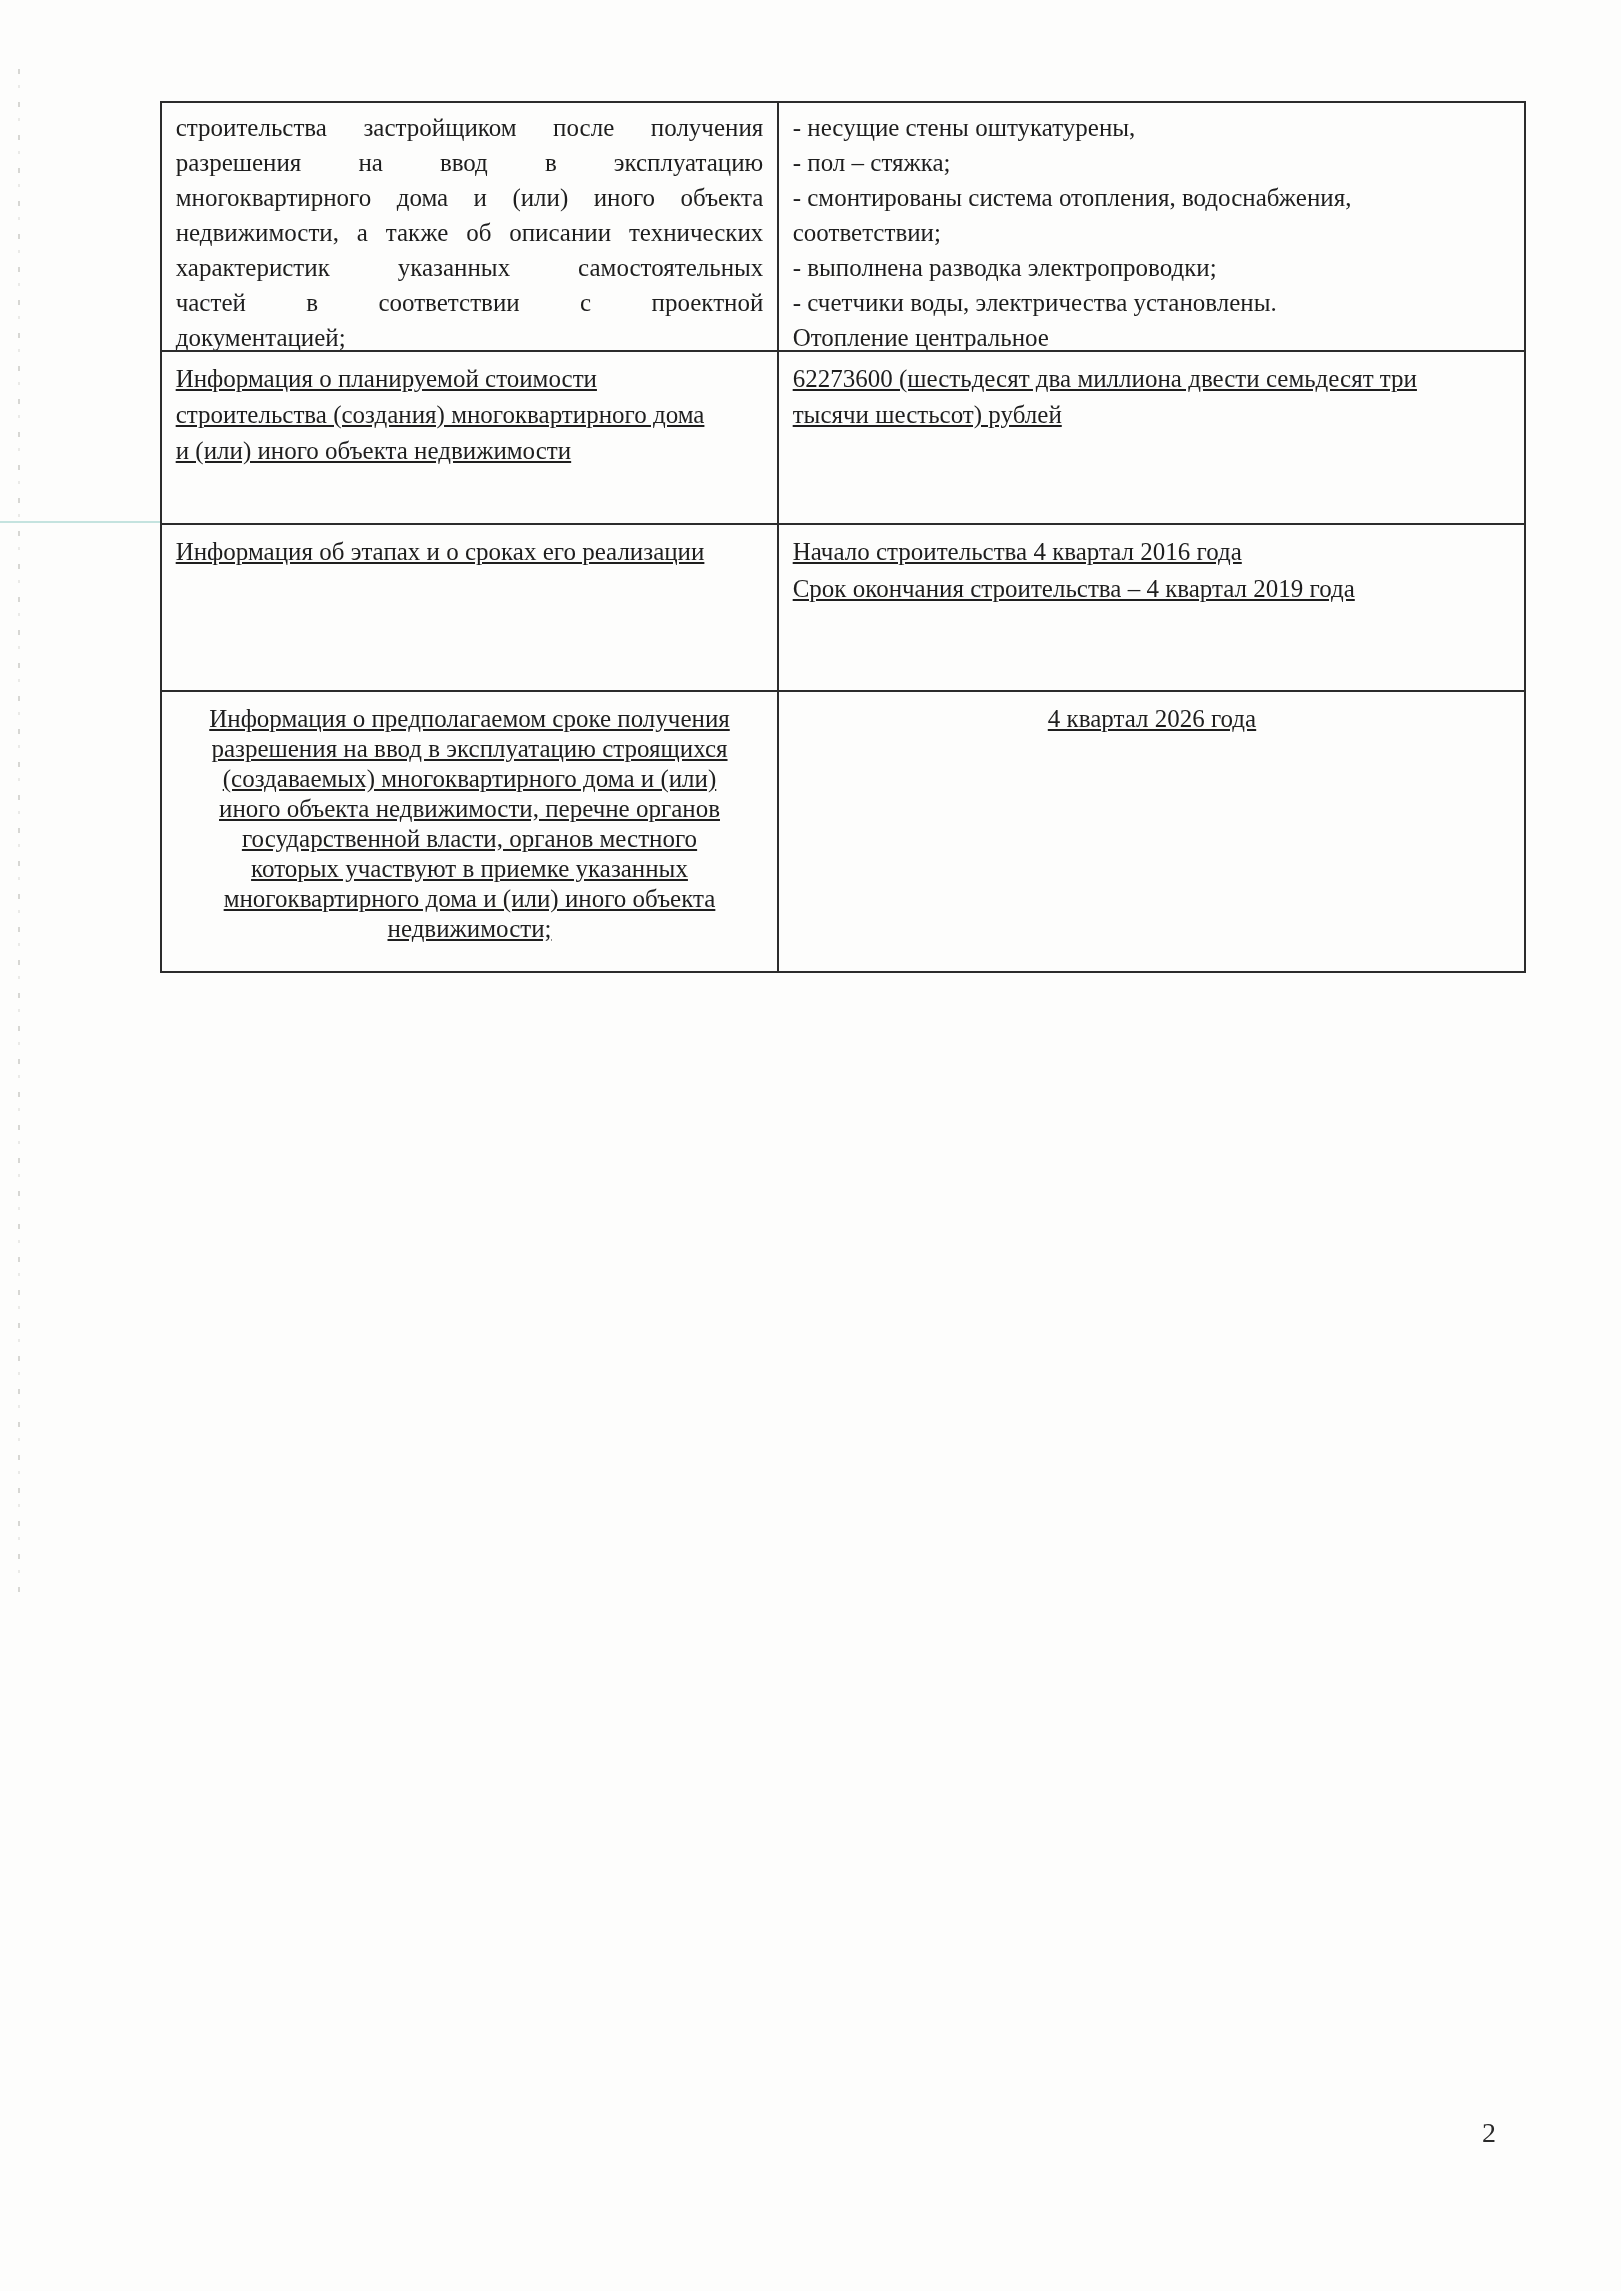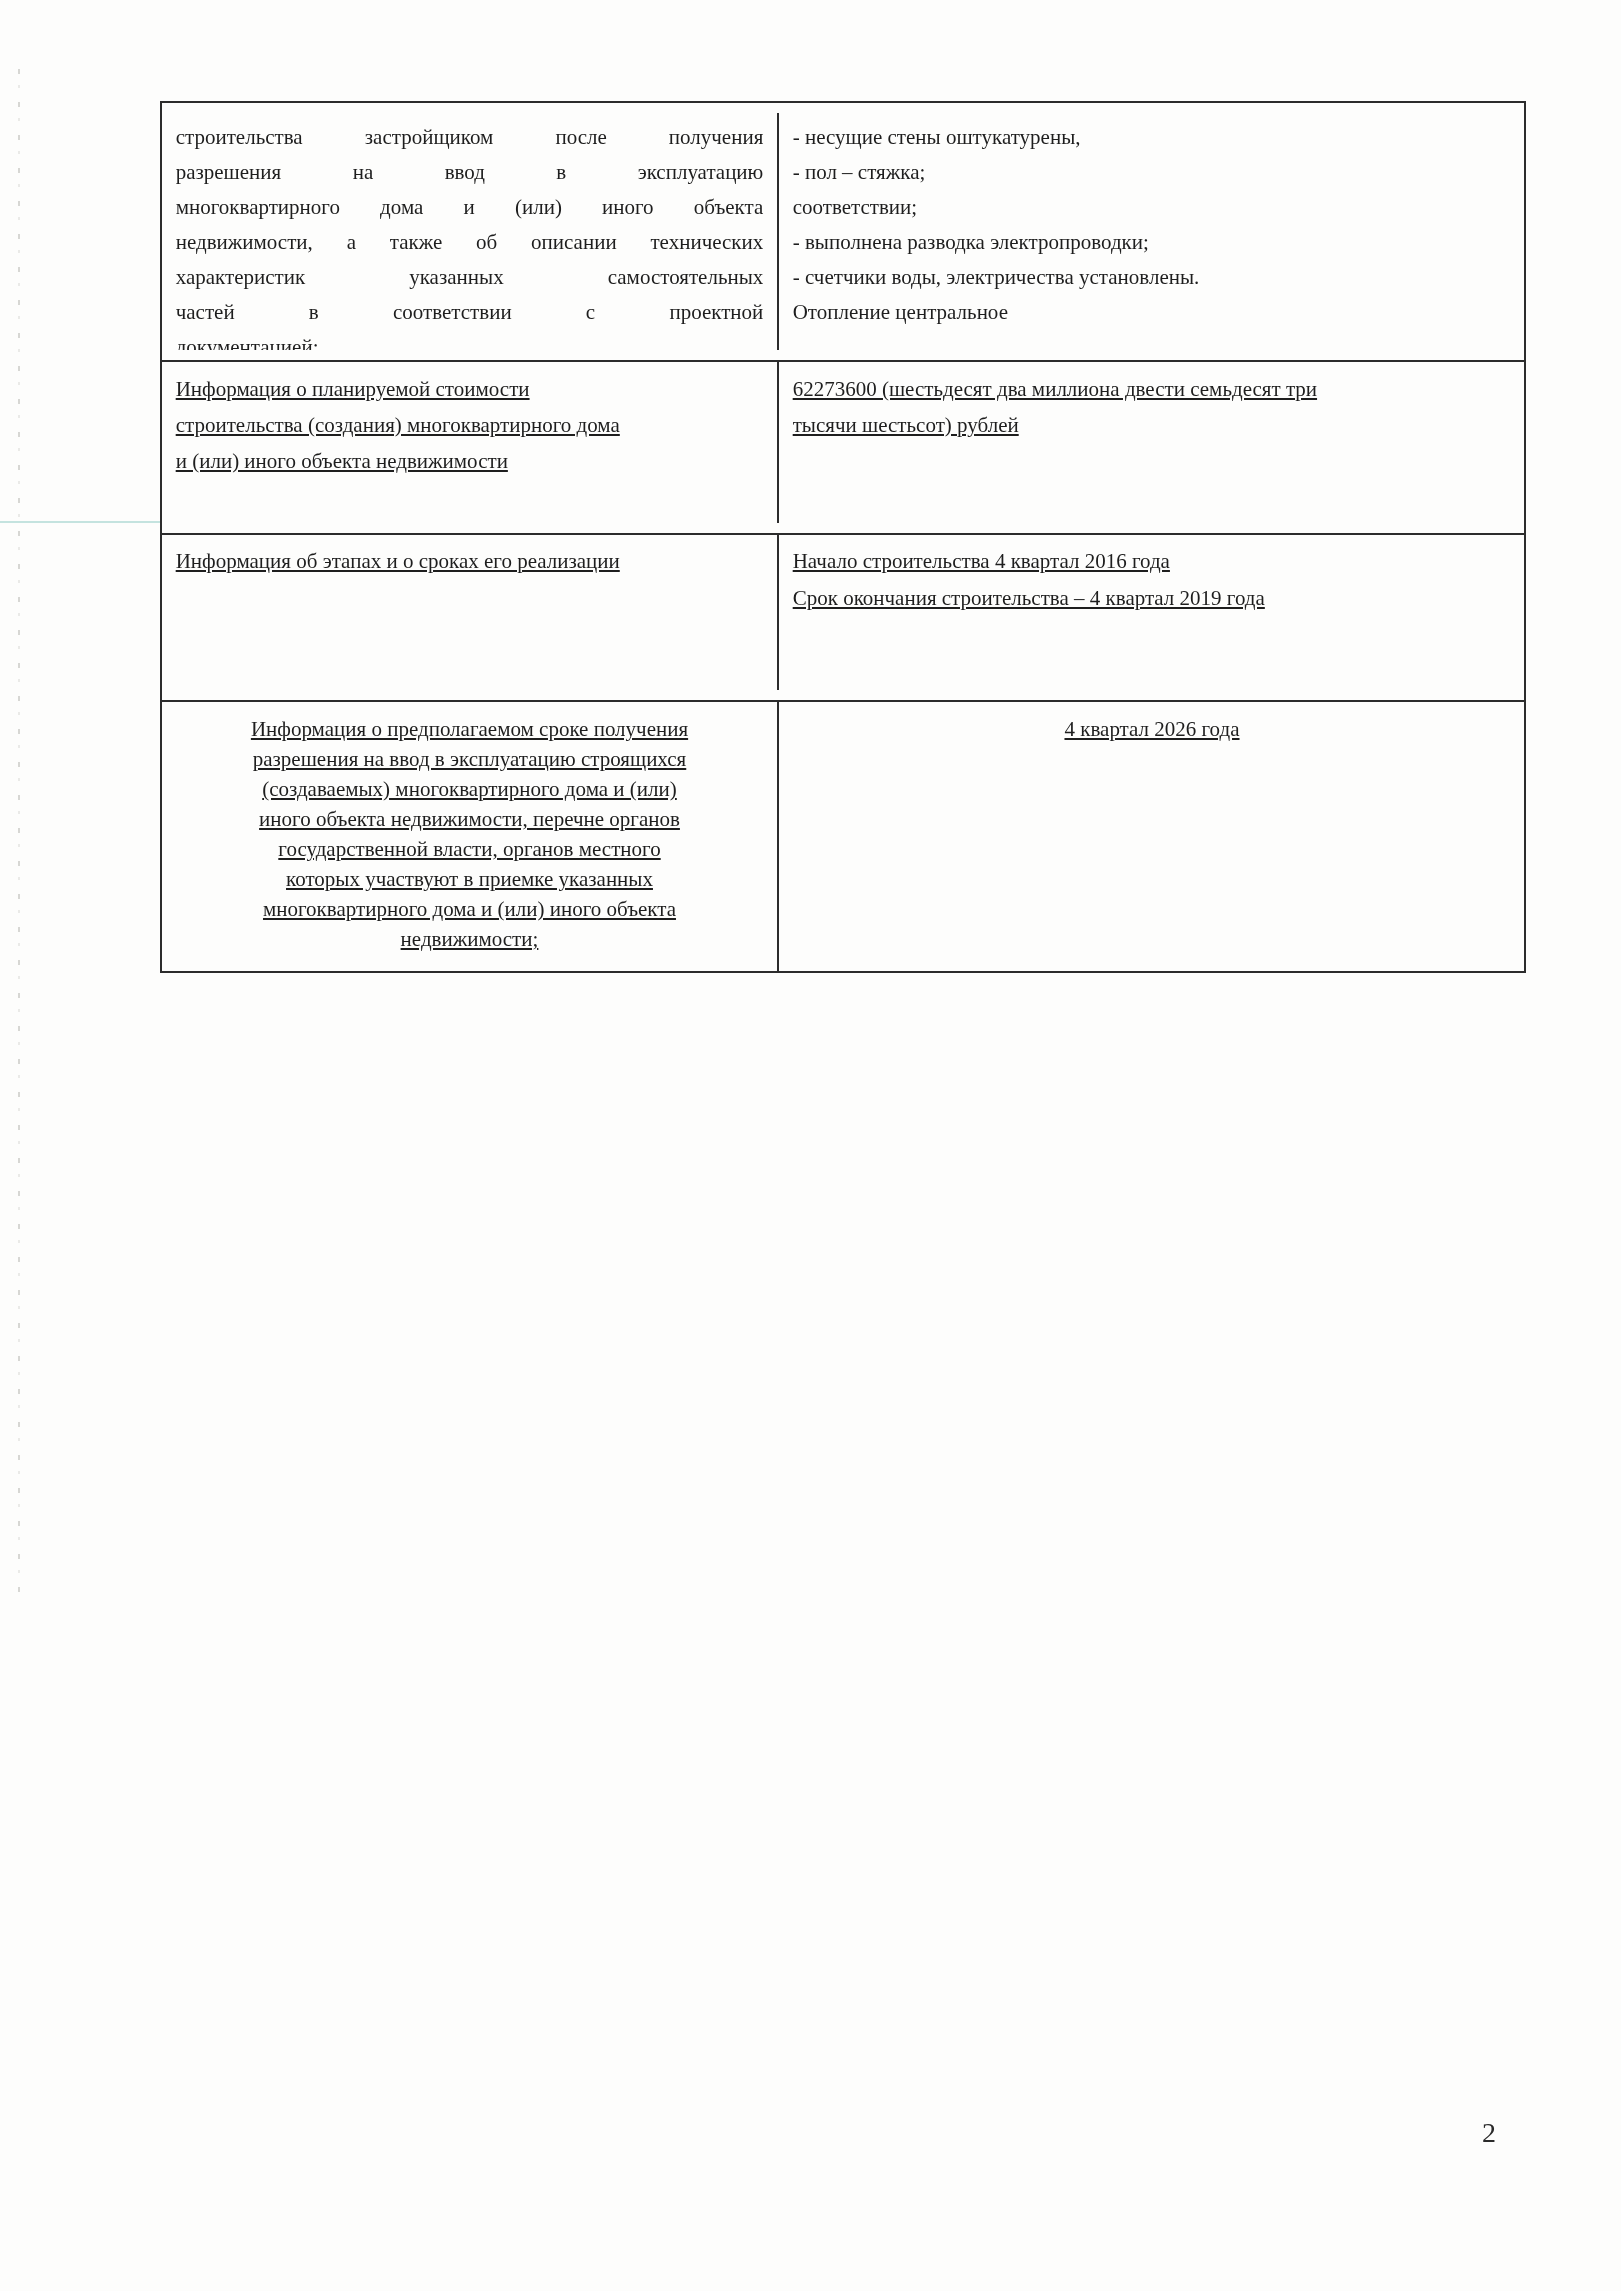--- a/index.html
+++ b/index.html
@@ -53,23 +53,22 @@
     box-sizing: border-box;
     border: 2px solid #2c2c2c;
     display: grid;
     grid-template-columns: 615px 748px;
     grid-template-rows: 247px 173px 167px 282px;
     background: transparent;
   }
   .cell {
     box-sizing: border-box;
     padding: 6.9px 13.7px 3.9px 13.7px;
-    font-size: 21px;
+    font-size: 25px;
     overflow: hidden;
-    margin-top: 10px;
   }
   .cell.col2 { border-left: 2px solid #2c2c2c; }
   .cell.rowline { border-top: 2px solid #2c2c2c; }
   .r1 { line-height: 35px; }
   .r2 { line-height: 36px; padding-top: 8.8px; }
   .r3 { line-height: 37px; padding-top: 7.8px; }
   .r4 { line-height: 30px; padding-top: 12px; text-align: center; }
   .line { display: block; white-space: nowrap; }
   .wrapcell .line { white-space: normal; text-decoration: underline; }
   .justify-cell .line {
@@ -103,20 +102,21 @@
         <div class="line">разрешения на ввод в эксплуатацию</div>
         <div class="line">многоквартирного дома и (или) иного объекта</div>
         <div class="line">недвижимости, а также об описании технических</div>
         <div class="line">характеристик указанных самостоятельных</div>
         <div class="line">частей в соответствии с проектной</div>
         <div class="line">документацией;</div>
       </div>
     <div class="cell col2 r1">
         <div class="line">- несущие стены оштукатурены,</div>
         <div class="line">- пол – стяжка;</div>
+        <div class="line">- смонтированы система отопления, водоснабжения,</div>
         <div class="line">соответствии;</div>
         <div class="line">- выполнена разводка электропроводки;</div>
         <div class="line">- счетчики воды, электричества установлены.</div>
         <div class="line">Отопление центральное</div>
       </div>
 
     <div class="cell col1 r2 rowline wrapcell">
         <div class="line">Информация о планируемой стоимости</div>
         <div class="line">строительства (создания) многоквартирного дома</div>
         <div class="line">и (или) иного объекта недвижимости</div>

